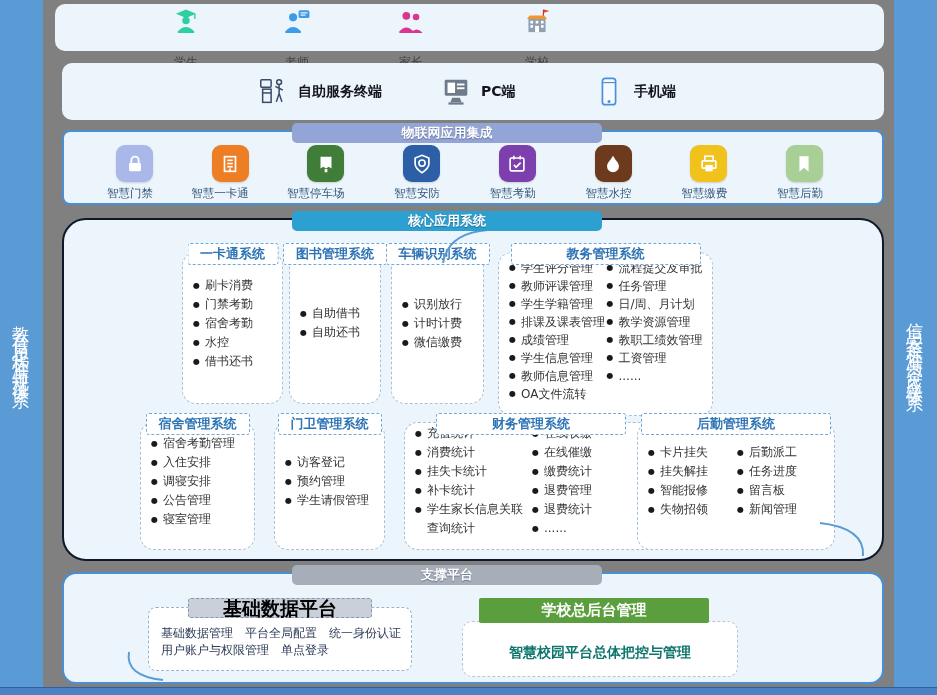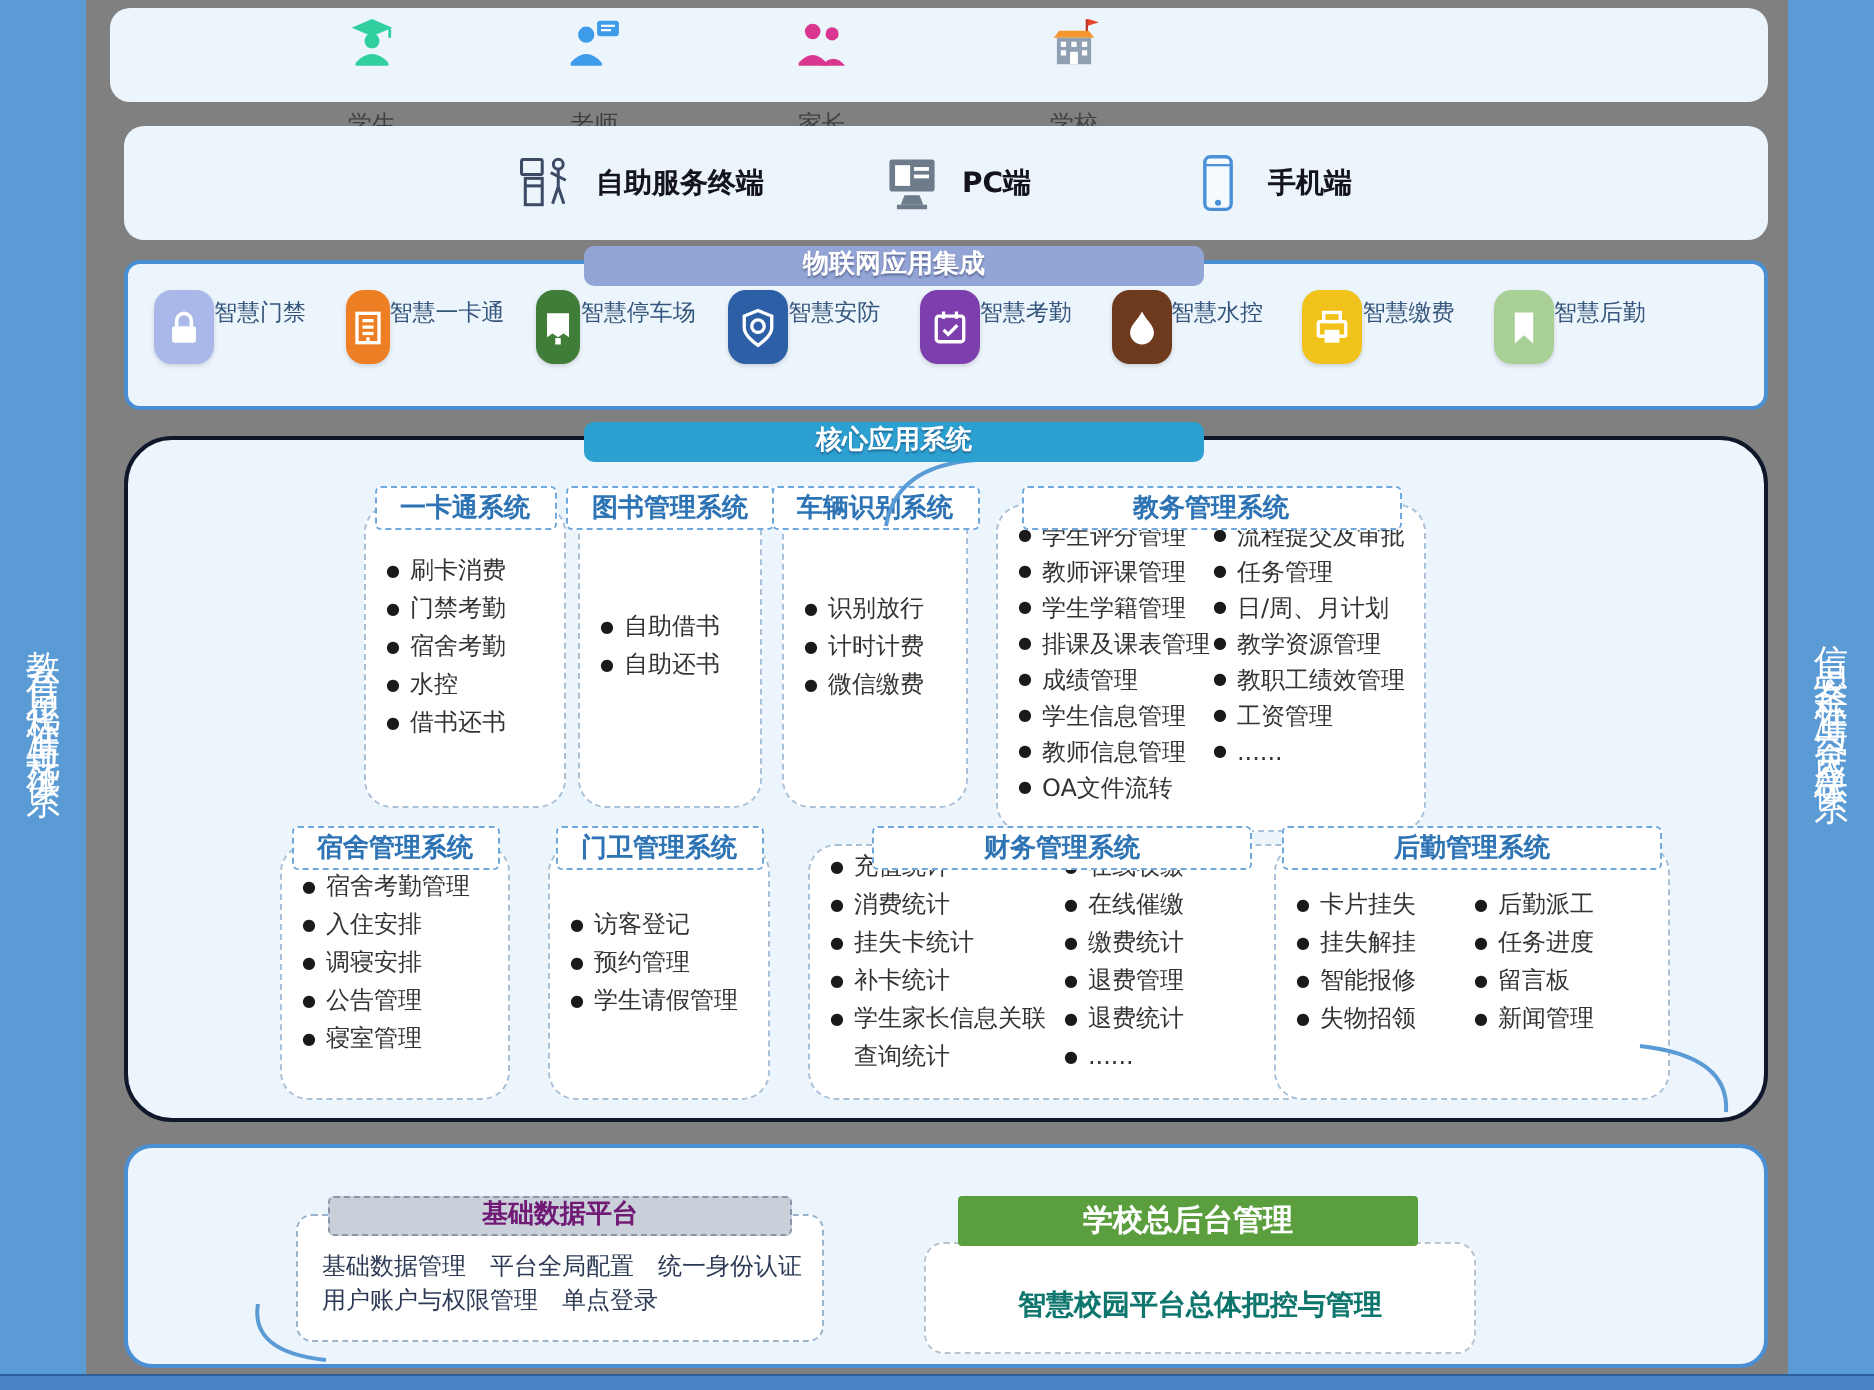--- a/index.html
+++ b/index.html
@@ -29,21 +29,21 @@
   .user-item { position:absolute; top:4px; width:70px; text-align:center; }
   .user-item .uicon { display:block; height:28px; }
   .user-label { font-size:12px; color:#404040; display:block; margin-top:18px; }
 
   
   .term-item { position:absolute; top:13px; display:flex; align-items:center; gap:9px; }
   .term-label { font-size:14px; font-weight:bold; color:#14141e; }
 
   
   .iot-row { position:absolute; left:13px; right:59px; top:13px; display:flex; justify-content:space-between; }
-  .iot-item { width:76px; display:flex; flex-direction:row; align-items:flex-start; }
+  .iot-item { width:76px; display:flex; flex-direction:column; align-items:flex-end; }
   .tile { width:37px; height:37px; border-radius:9px; display:flex; align-items:center; justify-content:center;
           box-shadow:0 1px 2px rgba(0,0,0,.15); }
   .iot-label { font-size:11.5px; color:#35567c; margin-top:4px; white-space:nowrap; }
 
   
   .box { position:absolute; background:#fff; border:1px dashed #a8c0d8; border-radius:14px;
          display:flex; flex-direction:column; justify-content:center; padding:14px 8px 24px 10px;margin-top:12px; }
   .box-title { position:absolute; top:-10px; left:50%; transform:translateX(-50%); background:#fff;
                border:1px dashed #6fa8dc; border-radius:3px; color:#2e74b5; font-weight:bold; font-size:13px;
                padding:1px 12px; white-space:nowrap; z-index:2; }
@@ -59,23 +59,23 @@
   .cols { display:flex; width:100%; }
   .cols .list { flex:1; min-width:0; }
   .li-item { display:flex; font-size:12px; color:#333; line-height:19px; }
   .b4 .li-item { line-height:18px; }
   .bullet { font-size:8px; margin-right:5px; color:#1a1a1a; flex:none; }
   .li-text { flex:1; }
 
   
   .base-box { position:absolute; left:84px; top:33px; width:264px; height:64px; background:#fff;
               border:1px dashed #9ab4cc; border-radius:8px; }
-  .base-title { position:absolute; top:-10px; left:50%; transform:translateX(-50%); width:232px; height:20px;
+  .base-title { position:absolute; top:-10px; left:50%; transform:translateX(-50%); width:184px; height:20px;
                 line-height:18px; text-align:center; background:#c9d0da; border:1px dashed #8896aa; border-radius:3px;
-                color:#701a75; font-weight:bold; font-size:13px; }
+                color:#000000; font-weight:bold; font-size:19px; }
   .base-content { padding:17px 8px 0 12px; font-size:12px; color:#2c3a55; line-height:17px; }
   .admin-hdr { position:absolute; left:415px; top:24px; width:230px; height:25px; line-height:25px; text-align:center;
                color:#fff; font-weight:bold; font-size:15px; border-radius:2px; z-index:2; }
   .admin-box { position:absolute; left:398px; top:47px; width:276px; height:56px; background:#fff;
                border:1px dashed #b8c4d0; border-radius:10px; display:flex; align-items:flex-end; justify-content:center;
                padding-bottom:14px; font-size:14px; font-weight:bold; color:#0f766e; }
 
   .connector { position:absolute; z-index:2; }
   svg { display:block; margin:0 auto; }
 </style>
@@ -544,20 +544,21 @@
               <div class="li-item">
                 <span class="bullet">●</span>
                 <span class="li-text">新闻管理</span>
               </div>
             </div>
         </div>
       </div>
     </div>
 
     <div class="panel p5">
+      <div class="sec-hdr" style="background-color: rgb(166, 174, 186);">支撑平台</div>
 
       <div class="base-box">
         <div class="base-title">基础数据平台</div>
         <div class="base-content">
           <div>基础数据管理　平台全局配置　统一身份认证</div>
           <div>用户账户与权限管理　单点登录</div>
         </div>
       </div>
 
       <div class="admin-hdr" style="background-color: rgb(90, 158, 61);">学校总后台管理</div>

